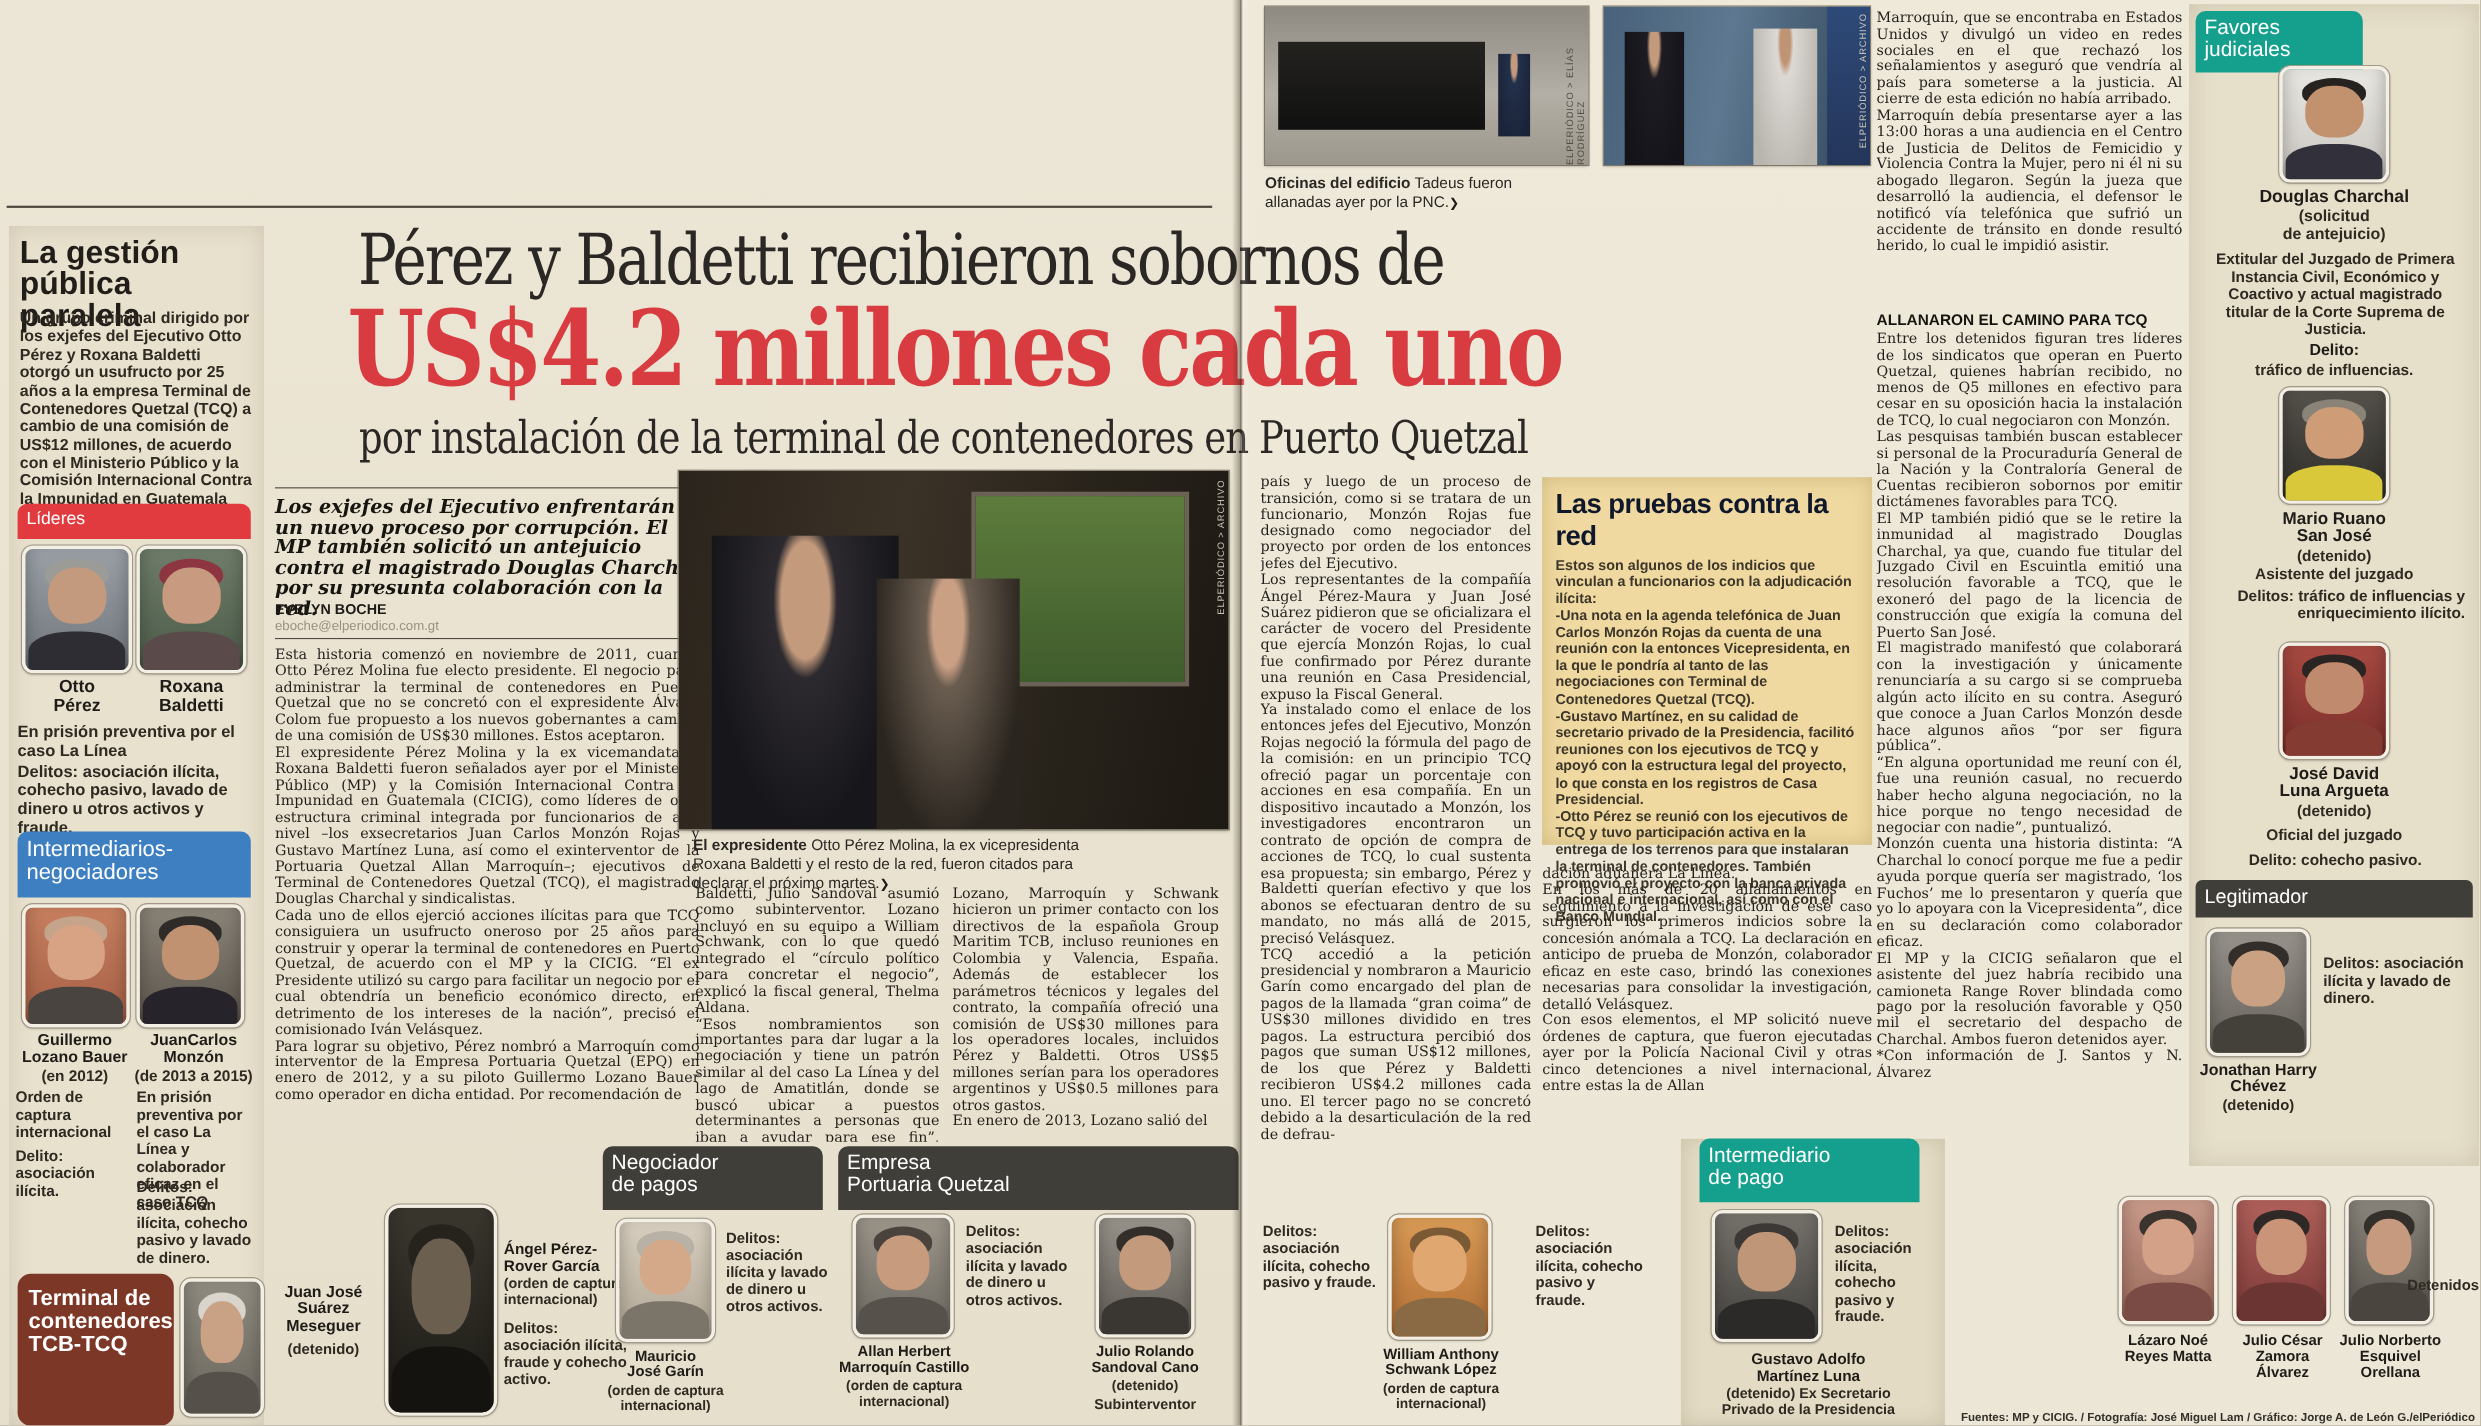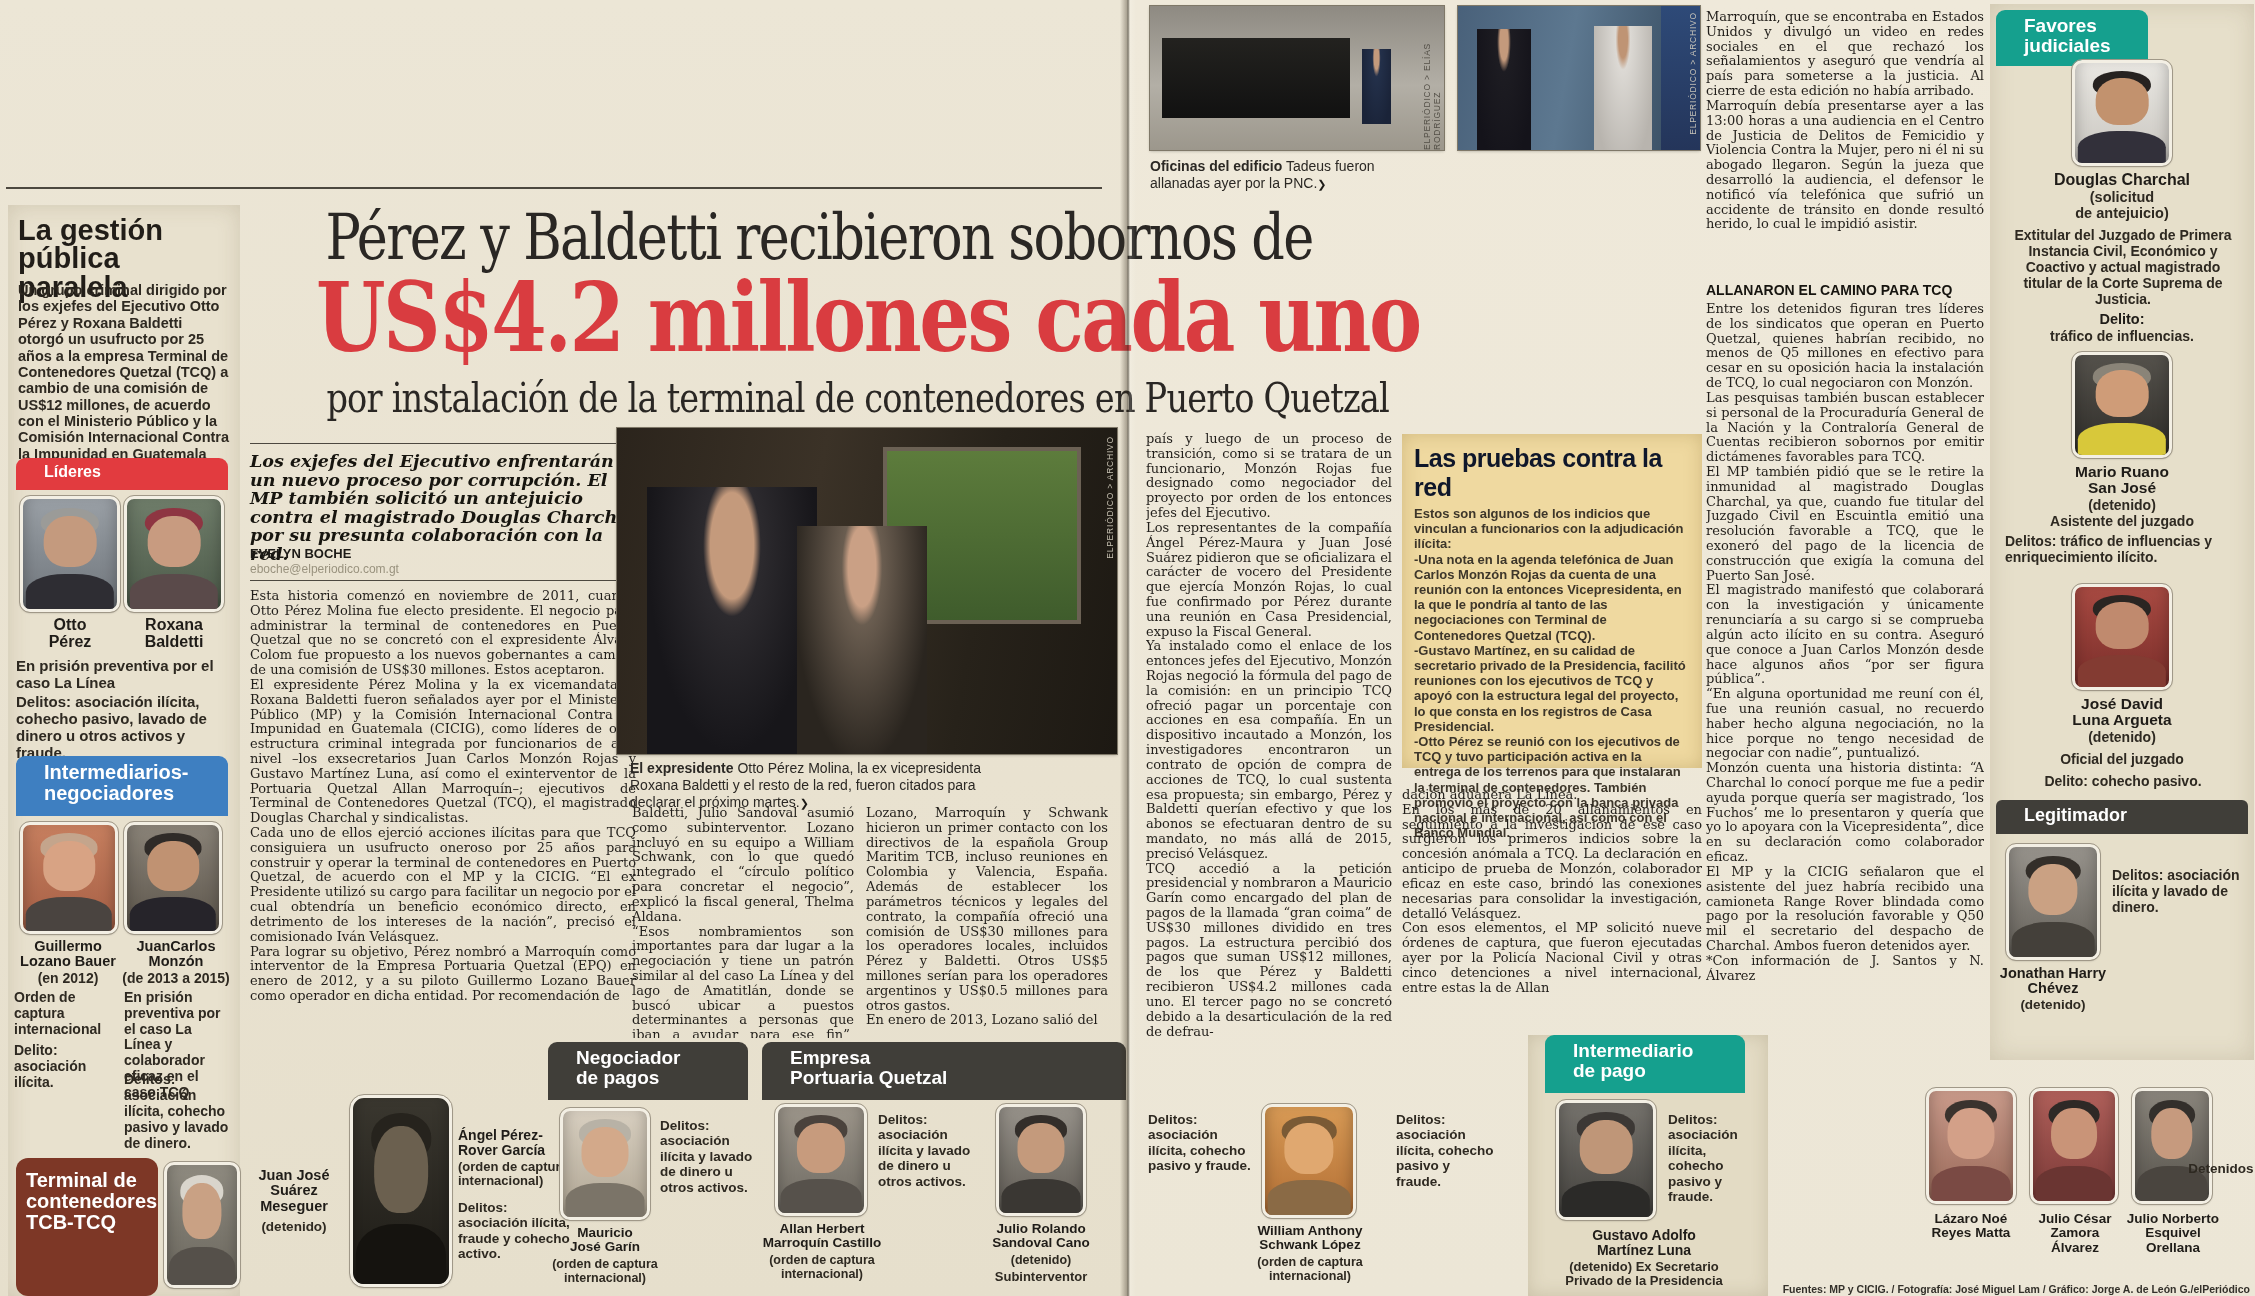--- a/index.html
+++ b/index.html
@@ -13,21 +13,21 @@
     background:linear-gradient(90deg,rgba(50,40,25,0) 0%,rgba(50,40,25,.35) 42%,rgba(30,25,15,.55) 50%,rgba(255,255,250,.18) 62%,rgba(50,40,25,0) 100%)}
   .abs{position:absolute}
   .t{white-space:pre-line}
   .b{font-weight:bold}
   .sans{font-family:"Liberation Sans",sans-serif}
   .bodytext{font:13px/1.14 "DejaVu Serif",serif;text-align:justify;white-space:pre-line;color:#211e1a;overflow:hidden}
   .rule{position:absolute;background:#4c483f;height:2px}
   
   .hl{position:absolute;text-align:center;color:#2a2724;font-family:"DejaVu Serif",serif;white-space:nowrap}
   
-  .bar{position:absolute;color:#fff;font-weight:bold;line-height:1.05;padding:6px 28px;white-space:pre-line;font-family:"Liberation Sans",sans-serif}
+  .bar{position:absolute;color:#fff;font-weight:normal;line-height:1.05;padding:6px 8px;white-space:pre-line;font-family:"Liberation Sans",sans-serif}
   .round-top{border-radius:9px 9px 0 0}
   
   .info{font-family:"Liberation Sans",sans-serif;color:#2e2921;font-weight:600;white-space:pre-line}
   .name{font-weight:bold;text-align:center;color:#1f1c18;line-height:1.06;white-space:pre-line}
   .tag{font-weight:600;text-align:center;color:#2e2921;line-height:1.08;white-space:pre-line}
   
   .mug{position:absolute;border-radius:10px;background:var(--bg,#9a948a);border:3px solid #f3efe4;outline:1px solid #a09888;overflow:hidden;box-shadow:inset 0 -8px 16px rgba(0,0,0,.30),0 1px 2px rgba(0,0,0,.25)}
   .mug i{display:block;position:absolute}
   .mug .hair{left:50%;top:8%;width:62%;height:26%;transform:translateX(-50%);background:var(--hair,#444);border-radius:50% 50% 42% 42%}
   .mug .face{left:50%;top:15%;width:56%;height:47%;transform:translateX(-50%);background:var(--skin,#c8a07f);border-radius:46% 46% 42% 42%}
@@ -204,21 +204,21 @@
 
   <div class="mug" style="left:2072px;top:352px;width:100px;height:106px;--bg:linear-gradient(#55524c,#2f2d29);--skin:#cf9c78;--hair:#8a8478;--suit:#d8c83a">
       <i class="hair"></i>
       <i class="face"></i>
       <i class="torso"></i>
     </div>
   <div class="abs name t" style="left:1997px;top:464px;width:250px;font-size:15.5px">Mario Ruano
 San José</div>
   <div class="abs tag t" style="left:1997px;top:498px;width:250px;font-size:14px">(detenido)</div>
   <div class="abs tag t" style="left:1997px;top:514px;width:250px;font-size:14px">Asistente del juzgado</div>
-  <div class="abs delito" style="left:2005px;top:534px;width:236px;font-size:14px;text-align:left"><span class="b">Delitos:</span><span> tráfico de influencias y enriquecimiento ilícito.</span></div>
+  <div class="abs delito" style="left:2005px;top:534px;width:236px;font-size:14px;text-align:right"><span class="b">Delitos:</span><span> tráfico de influencias y enriquecimiento ilícito.</span></div>
 
   <div class="mug" style="left:2072px;top:584px;width:100px;height:106px;--bg:linear-gradient(#a84a42,#7a2e2a);--skin:#c08a6e;--hair:#2a2522;--suit:#833b32">
       <i class="hair"></i>
       <i class="face"></i>
       <i class="torso"></i>
     </div>
   <div class="abs name t" style="left:1997px;top:696px;width:250px;font-size:15.5px">José David
 Luna Argueta</div>
   <div class="abs tag t" style="left:1997px;top:730px;width:250px;font-size:14px">(detenido)</div>
   <div class="abs tag t" style="left:1997px;top:752px;width:250px;font-size:14px">Oficial del juzgado</div>

